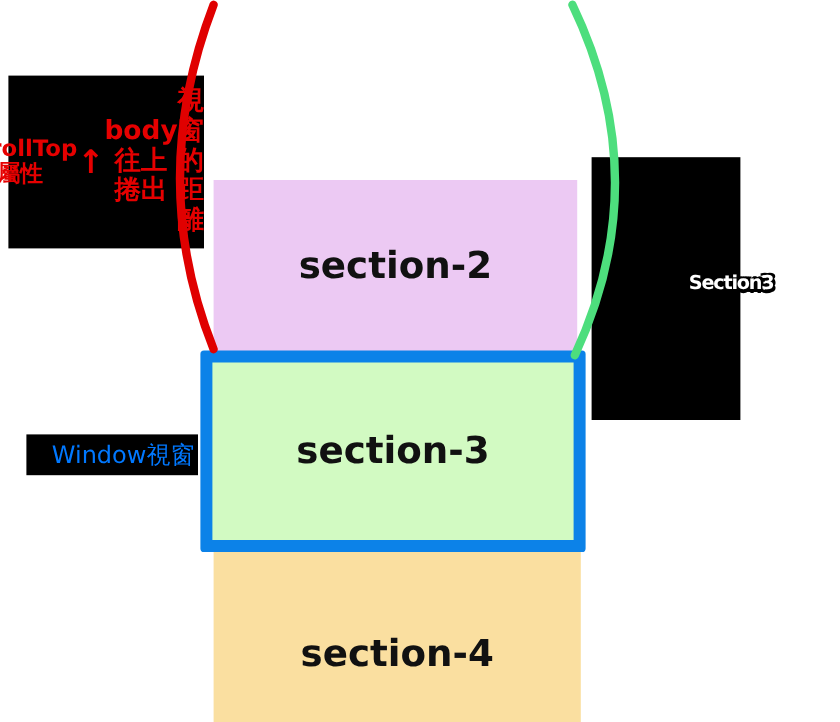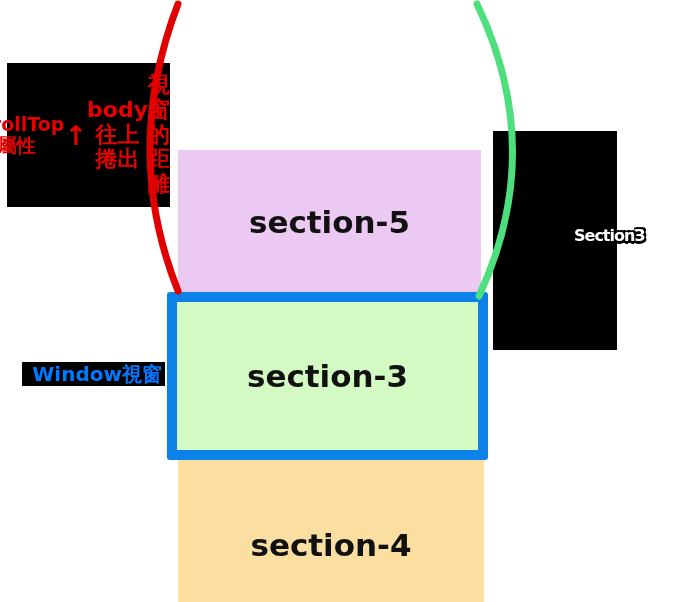--- a/index.html
+++ b/index.html
@@ -25,45 +25,45 @@
   .scrolltop-box{
     left:7px;top:63px;width:163px;height:144px;background:#000;
     display:flex;flex-direction:row;align-items:center;justify-content:flex-end;
     text-align:center;line-height:1.12;
     font-weight:bold;font-size:19px;
   }
   .scrolltop-box .l1{font-size:19px;}
   .scrolltop-box .arrow{font-size:27px;line-height:1.0;margin:2px 0;}
   .scrolltop-box .l2,.scrolltop-box .l3{font-size:22px;}
   .window-box{
-    left:22px;top:362px;width:143px;height:24px;background:#000;
+    left:22px;top:362px;width:143px;height:34px;background:#000;
     display:flex;align-items:center;justify-content:flex-end;
     padding-right:3px;box-sizing:border-box;
-    font-size:20px;font-weight:bold;
+    font-size:20px;font-weight:normal;
   }
   .right-box{
     left:493px;top:131px;width:124px;height:219px;background:#000;
   }
   .right-label{
     left:574px;top:226px;
     font-size:16px;font-weight:bold;letter-spacing:-1px;white-space:nowrap;
     color:#fff;
     text-shadow:-2px -2px 0 #000,2px -2px 0 #000,-2px 2px 0 #000,2px 2px 0 #000,0 3px 0 #000;
     z-index:5;
   }
   .arcs{left:0;top:0;width:700px;height:602px;z-index:10;pointer-events:none;}
 </style>
 </head>
 <body>
 
 <div class="canvas">
 
 
   <div class="abs section sec2" style="background: rgb(236, 201, 243);">
-    <span>section-5</span>
+    <span>section-2</span>
   </div>
 
   <div class="abs viewport" style="background: rgb(210, 250, 194); border-color: rgb(12, 130, 232);">
     <span>section-3</span>
   </div>
 
   <div class="abs section sec4" style="background: rgb(250, 223, 160);">
     <span>section-4</span>
   </div>
 

